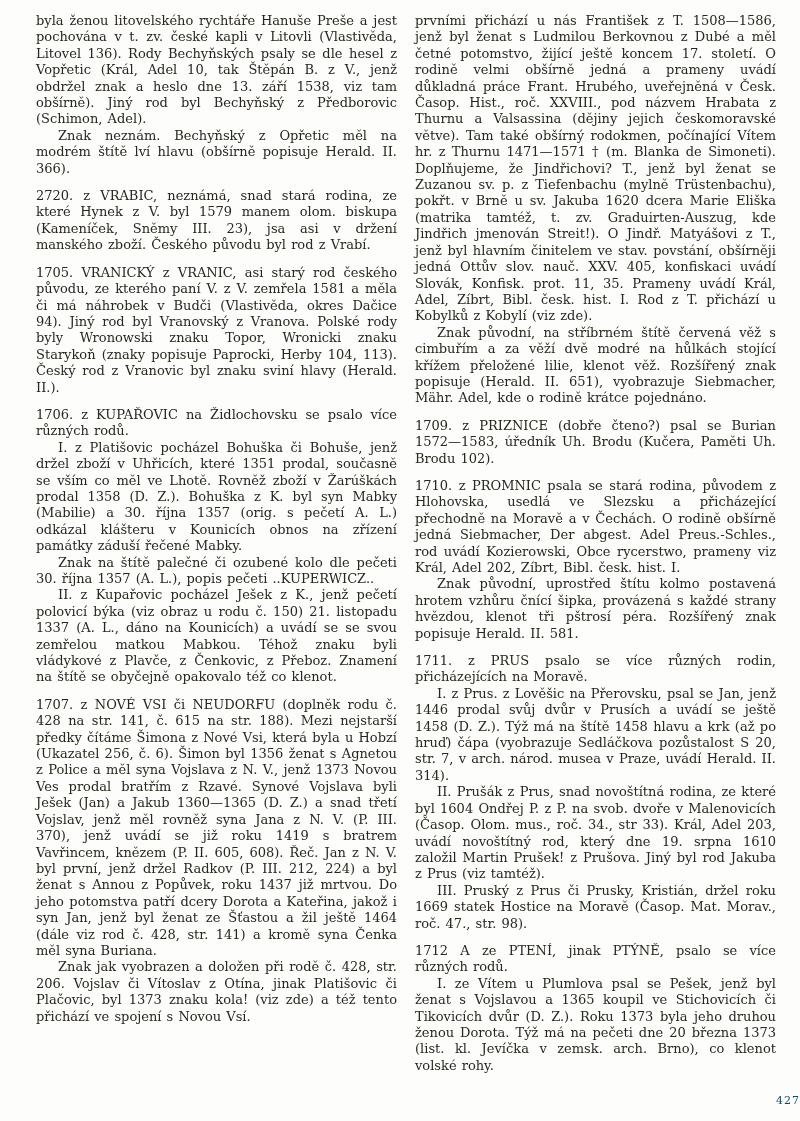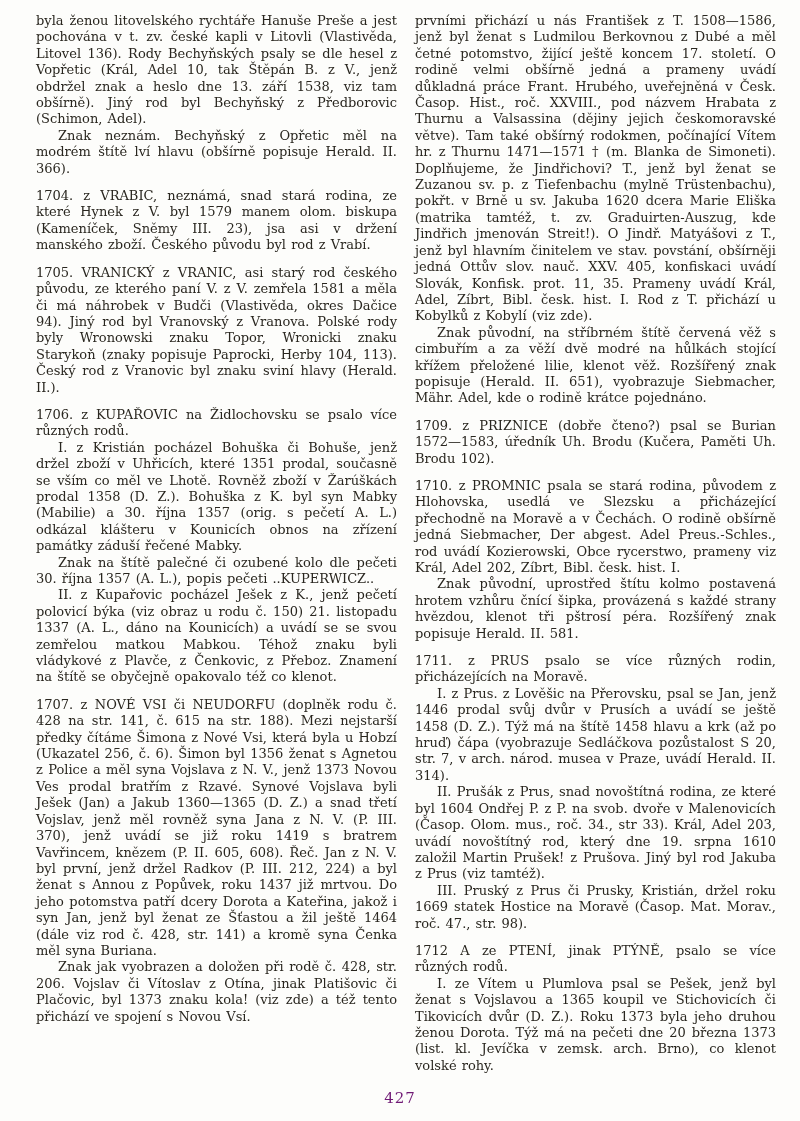--- a/index.html
+++ b/index.html
@@ -36,38 +36,38 @@
   }
   .column p.entry { margin-top: 11px; }
   .column p.sub { text-indent: 22px; }
   .column p.cont { text-indent: 0; }
   .bold { font-weight: 400; }
   .page-number {
     position: absolute;
     left: 0;
     right: 0;
     bottom: 14px;
-    text-align: center;
-    font-size: 15px;
+    text-align: right;
+    font-size: 11px;
     letter-spacing: 1px;
-    color: #701a75;
+    color: #0c4a6e;
   }
 </style>
 </head>
 <body>
 
 <div class="page">
   <div class="columns">
     <div class="column" id="col-left">
         <p class="cont"><span>byla ženou litovelského rychtáře Hanuše Preše a jest pochována v t. zv. české kapli v Litovli (Vlastivěda, Litovel 136). Rody Bechyňských psaly se dle hesel z Vopřetic (Král, Adel 10, tak Štěpán B. z V., jenž obdržel znak a heslo dne 13. září 1538, viz tam obšírně). Jiný rod byl Bechyňský z Předborovic (Schimon, Adel).</span></p>
         <p class="sub"><span class="bold">Znak</span><span> neznám.  Bechyňský z Opřetic měl na modrém štítě lví hlavu (obšírně popisuje Herald. II. 366).</span></p>
-        <p class="entry"><span class="bold">1704. z VRABIC,</span><span> neznámá, snad stará rodina, ze které Hynek z V. byl 1579 manem olom. biskupa (Kameníček, Sněmy III. 23), jsa asi v držení manského zboží.  Českého původu byl rod z Vrabí.</span></p>
+        <p class="entry"><span class="bold">2720. z VRABIC,</span><span> neznámá, snad stará rodina, ze které Hynek z V. byl 1579 manem olom. biskupa (Kameníček, Sněmy III. 23), jsa asi v držení manského zboží.  Českého původu byl rod z Vrabí.</span></p>
         <p class="entry"><span class="bold">1705. VRANICKÝ z VRANIC,</span><span> asi starý rod českého původu, ze kterého paní V. z V. zemřela 1581 a měla či má náhrobek v Budči (Vlastivěda, okres Dačice 94). Jiný rod byl Vranovský z Vranova. Polské rody byly Wronowski znaku Topor, Wronicki znaku Starykoň (znaky popisuje Paprocki, Herby 104, 113). Český rod z Vranovic byl znaku sviní hlavy (Herald. II.).</span></p>
         <p class="entry"><span class="bold">1706. z KUPAŘOVIC</span><span> na Židlochovsku se psalo více různých rodů.</span></p>
-        <p class="sub"><span class="bold">I. z Kristián</span><span> pocházel Bohuška či Bohuše, jenž držel zboží v Uhřicích, které 1351 prodal, současně se vším co měl ve Lhotě. Rovněž zboží v Žarúškách prodal 1358 (D. Z.).  Bohuška z K. byl syn Mabky (Mabilie) a 30. října 1357 (orig. s pečetí A. L.) odkázal klášteru v Kounicích obnos na zřízení památky záduší řečené Mabky.</span></p>
+        <p class="sub"><span class="bold">I. z Platišovic</span><span> pocházel Bohuška či Bohuše, jenž držel zboží v Uhřicích, které 1351 prodal, současně se vším co měl ve Lhotě. Rovněž zboží v Žarúškách prodal 1358 (D. Z.).  Bohuška z K. byl syn Mabky (Mabilie) a 30. října 1357 (orig. s pečetí A. L.) odkázal klášteru v Kounicích obnos na zřízení památky záduší řečené Mabky.</span></p>
         <p class="sub"><span class="bold">Znak</span><span> na štítě palečné či ozubené kolo dle pečeti 30. října 1357 (A. L.), popis pečeti ..KUPERWICZ..</span></p>
         <p class="sub"><span class="bold">II. z Kupařovic</span><span> pocházel Ješek z K., jenž pečetí polovicí býka (viz obraz u rodu č. 150) 21. listopadu 1337 (A. L., dáno na Kounicích) a uvádí se se svou zemřelou matkou Mabkou. Téhož znaku byli vládykové z Plavče, z Čenkovic, z Přeboz.  Znamení na štítě se obyčejně opakovalo též co klenot.</span></p>
         <p class="entry"><span class="bold">1707. z NOVÉ VSI</span><span> či </span><span class="bold">NEUDORFU</span><span> (doplněk rodu č. 428 na str. 141, č. 615 na str. 188). Mezi nejstarší předky čítáme Šimona z Nové Vsi, která byla u Hobzí (Ukazatel 256, č. 6). Šimon byl 1356 ženat s Agnetou z Police a měl syna Vojslava z N. V., jenž 1373 Novou Ves prodal bratřím z Rzavé. Synové Vojslava byli Ješek (Jan) a Jakub 1360—1365 (D. Z.) a snad třetí Vojslav, jenž měl rovněž syna Jana z N. V. (P. III. 370), jenž uvádí se již roku 1419 s bratrem Vavřincem, knězem (P. II. 605, 608). Řeč. Jan z N. V. byl první, jenž držel Radkov (P. III. 212, 224) a byl ženat s Annou z Popůvek, roku 1437 již mrtvou. Do jeho potomstva patří dcery Dorota a Kateřina, jakož i syn Jan, jenž byl ženat ze Šťastou a žil ještě 1464 (dále viz rod č. 428, str. 141) a kromě syna Čenka měl syna Buriana.</span></p>
         <p class="sub"><span class="bold">Znak</span><span> jak vyobrazen a doložen při rodě č. 428, str. 206. Vojslav či Vítoslav z Otína, jinak Platišovic či Plačovic, byl 1373 znaku kola! (viz zde) a též tento přichází ve spojení s Novou Vsí.</span></p>
       </div>
     <div class="column" id="col-right">
         <p class="cont"><span>prvními přichází u nás František z T. 1508—1586, jenž byl ženat s Ludmilou Berkovnou z Dubé a měl četné potomstvo, žijící ještě koncem 17. století. O rodině velmi obšírně jedná a prameny uvádí důkladná práce Frant. Hrubého, uveřejněná v Česk. Časop. Hist., roč. XXVIII., pod názvem Hrabata z Thurnu a Valsassina (dějiny jejich českomoravské větve).  Tam také obšírný rodokmen, počínající Vítem hr. z Thurnu 1471—1571 † (m. Blanka de Simoneti). Doplňujeme, že Jindřichovi? T., jenž byl ženat se Zuzanou sv. p. z Tiefenbachu (mylně Trüstenbachu), pokřt. v Brně u sv. Jakuba 1620 dcera Marie Eliška (matrika tamtéž, t. zv. Graduirten-Auszug, kde Jindřich jmenován Streit!).  O Jindř. Matyášovi z T., jenž byl hlavním činitelem ve stav. povstání, obšírněji jedná Ottův slov. nauč. XXV. 405, konfiskaci uvádí Slovák, Konfisk. prot. 11, 35. Prameny uvádí Král, Adel, Zíbrt, Bibl. česk. hist. I. Rod z T. přichází u Kobylků z Kobylí (viz zde).</span></p>
         <p class="sub"><span class="bold">Znak</span><span> původní, na stříbrném štítě červená věž s cimbuřím a za věží dvě modré na hůlkách stojící křížem přeložené lilie, klenot věž. Rozšířený znak popisuje (Herald. II. 651), vyobrazuje Siebmacher, Mähr. Adel, kde o rodině krátce pojednáno.</span></p>
         <p class="entry"><span class="bold">1709. z PRIZNICE</span><span> (dobře čteno?) psal se Burian 1572—1583, úředník Uh. Brodu (Kučera, Paměti Uh. Brodu 102).</span></p>
         <p class="entry"><span class="bold">1710. z PROMNIC</span><span> psala se stará rodina, původem z Hlohovska, usedlá ve Slezsku a přicházející přechodně na Moravě a v Čechách. O rodině obšírně jedná Siebmacher, Der abgest. Adel Preus.-Schles., rod uvádí Kozierowski, Obce rycerstwo, prameny viz Král, Adel 202, Zíbrt, Bibl. česk. hist. I.</span></p>

